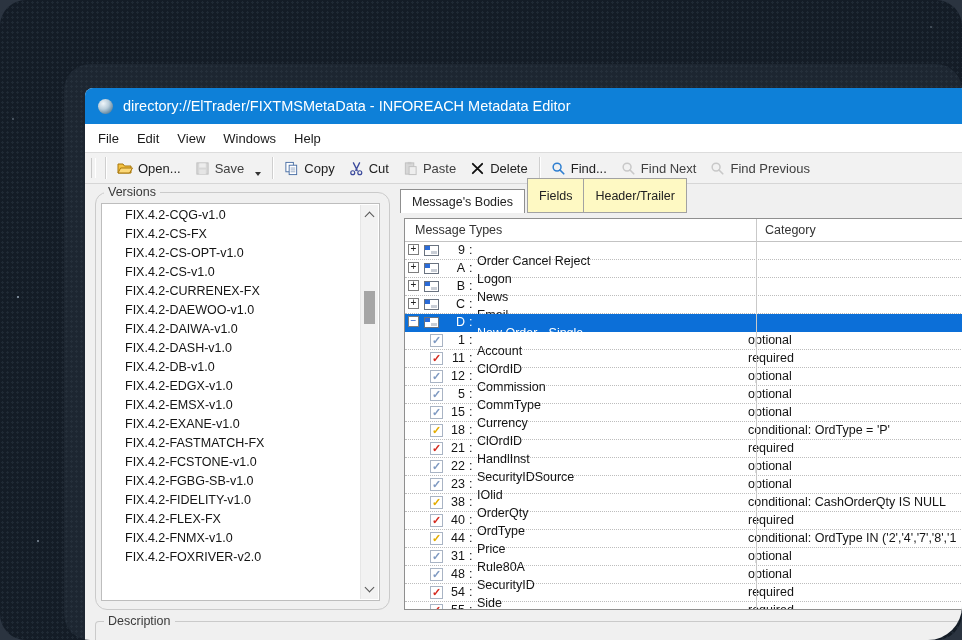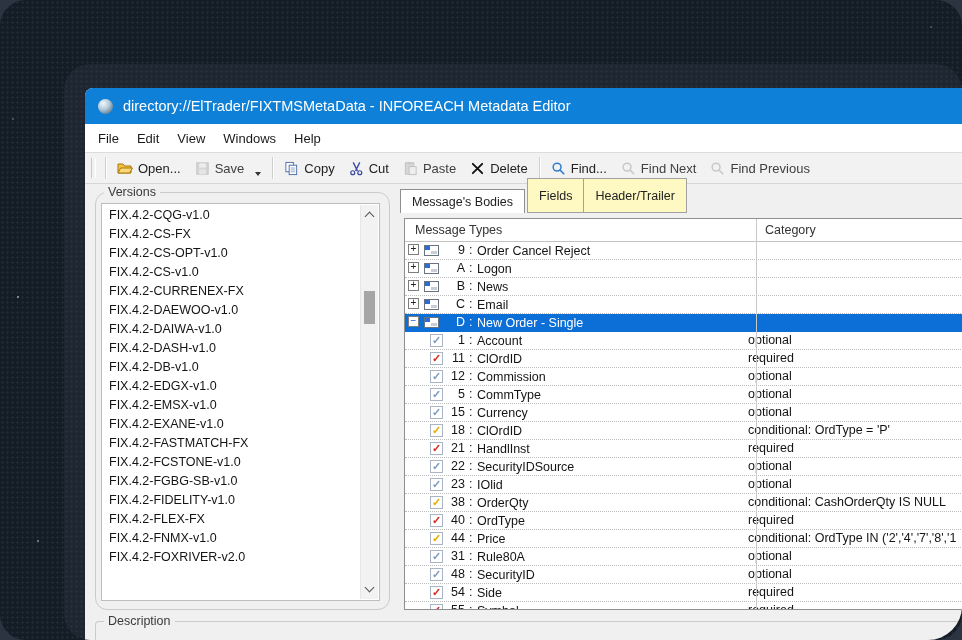--- a/index.html
+++ b/index.html
@@ -42,21 +42,21 @@
   .tsep{width:1px;height:22px;background:#cfcfcf;box-shadow:1px 0 0 #fff;margin:0 4px;flex:none;}
   
   .groupbox{position:absolute;border:1px solid #cacaca;border-radius:12px;}
   .gb-label{position:absolute;top:-8px;left:8px;background:#f0f0f0;padding:0 4px;
             font-size:12.5px;color:#3a3a3a;line-height:15px;}
   .versions-box{left:10px;top:104px;width:293px;height:416px;}
   .desc-box{left:10px;top:533px;right:-30px;height:70px;border-bottom:none;border-radius:4px 4px 0 0;}
   
   .listbox{position:absolute;left:5px;top:10px;right:9px;bottom:8px;background:#fff;
            border:1px solid #bdbdbd;overflow:hidden;}
-  .vitems{padding-top:2px;}
+  .vitems{padding-top:2px;padding-left:16px;}
   .vitem{height:19px;line-height:19px;padding-left:7px;font-size:12.5px;color:#141414;white-space:nowrap;}
   .vscroll{position:absolute;top:1px;right:1px;bottom:1px;width:17px;background:#f2f2f2;border-left:1px solid #e6e6e6;}
   .sb-btn{position:absolute;left:0;right:0;height:14px;display:flex;justify-content:center;align-items:center;}
   .sb-up{top:3px;} .sb-down{bottom:3px;}
   .chev{width:6px;height:6px;border-right:1.6px solid #555;border-bottom:1.6px solid #555;}
   .chev.up{transform:rotate(-135deg);margin-top:3px;}
   .chev.down{transform:rotate(45deg);margin-bottom:3px;}
   .sb-thumb{position:absolute;left:3px;right:3px;top:86px;height:33px;background:#a6a6a6;}
   
   .tabbar{position:absolute;left:315px;top:101px;height:24px;display:flex;align-items:flex-end;
@@ -81,21 +81,21 @@
   .picon::after{content:"";position:absolute;right:1px;bottom:1px;width:6px;height:3px;background:#c9ced6;}
   .ficon{position:absolute;left:25px;top:2px;width:13px;height:13px;background:#fff;
          border:1px solid #a9b4c4;box-sizing:border-box;font-size:11px;line-height:10px;
          text-align:center;font-weight:bold;}
   .ficon::before{content:"\2713";}
   .ficon.req-required{color:#d42b20;}
   .ficon.req-optional{color:#7f9ac2;}
   .ficon.req-conditional{color:#e3ac00;}
   .code{position:absolute;left:28px;width:32px;text-align:right;top:1px;line-height:15px;}
   .colon{position:absolute;left:64px;top:1px;line-height:15px;}
-  .name{position:absolute;left:72px;top:2px;line-height:15px;white-space:nowrap;}
+  .name{position:absolute;left:72px;top:12px;line-height:15px;white-space:nowrap;}
   .cat{position:absolute;left:336px;top:1px;padding-left:7px;line-height:15px;white-space:nowrap;}
   .trow.sel{background:#0c6fd8;color:#fff;border-bottom:1px solid #0c6fd8;}
   .trow.sel .exp{color:#1a57c8;}
 </style>
 </head>
 <body>
 
 <div class="stage">
   <div class="panel">
     <div class="dots"></div>

